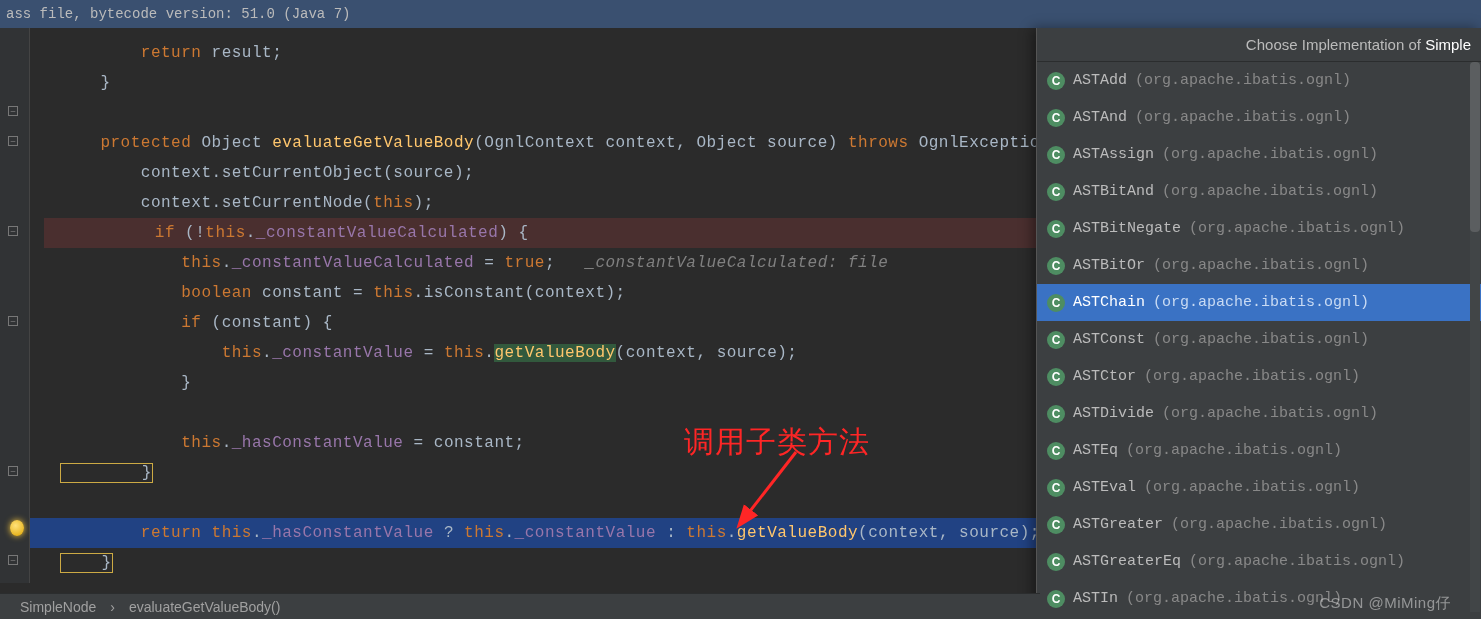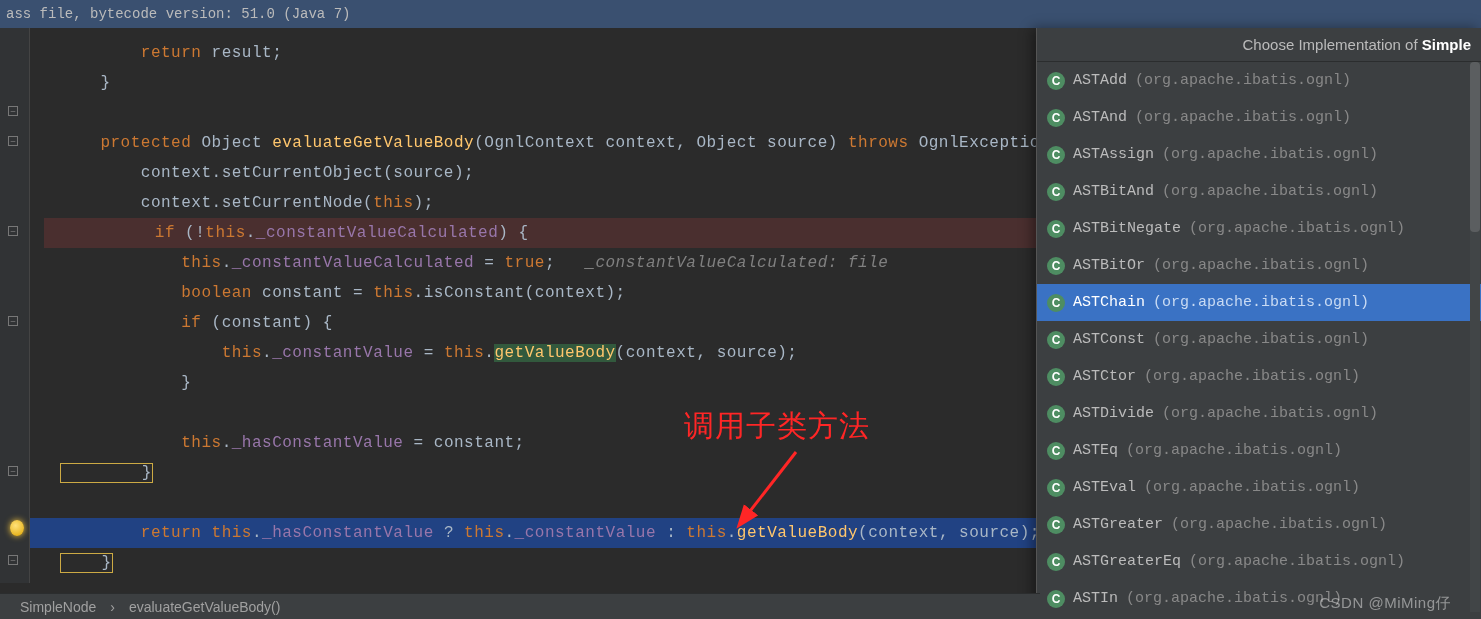--- a/index.html
+++ b/index.html
@@ -84,21 +84,21 @@
   }
   .popup-title {
     height: 34px;
     color: #bbbbbb;
     font-family: sans-serif;
     font-size: 15px;
     text-align: right;
     padding: 8px 10px 0 0;
     border-bottom: 1px solid #2b2d2e;
   }
-  .popup-title b { color:#fff; font-weight: bold; }
+  .popup-title b { color:#fff; font-weight: normal; }
   .popup-list { flex:1; overflow:hidden; }
   .popup-item {
     height: 37px;
     display:flex; align-items:center;
     padding-left: 10px;
     gap: 8px;
     font-family: "Consolas","Courier New",monospace;
     font-size: 15px;
     color: #bbbbbb;
   }
@@ -121,20 +121,21 @@
     position:absolute; top:0; width:100%; height:170px;
     background:#5b5e60; border-radius:4px;
   }
   
   .annot-text {
     position:absolute;
     color:#ff2626;
     font-family: "SimSun","Microsoft YaHei",sans-serif;
     font-size: 30px;
     letter-spacing: 1px;
+    margin-top: 16px;
   }
   .arrow-svg { position:absolute; }
   
   .breadcrumb {
     position:absolute; bottom:0; left:0;
     height:26px; width:1040px;
     background:#3c3f41;
     border-top:1px solid #2b2d2e;
     display:flex; align-items:center;
     font-family: sans-serif; font-size:14px;

